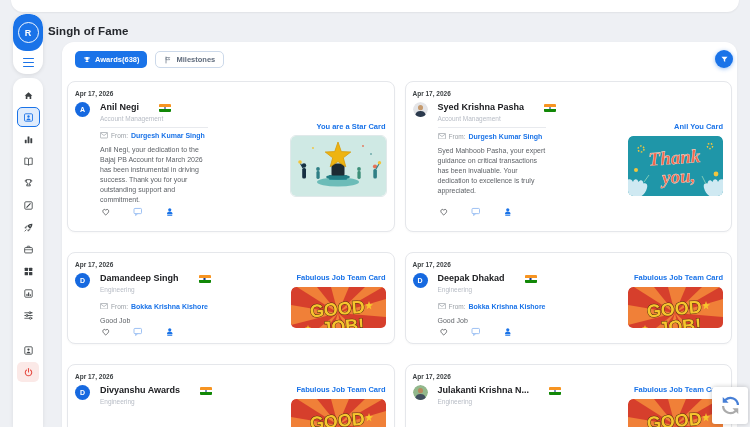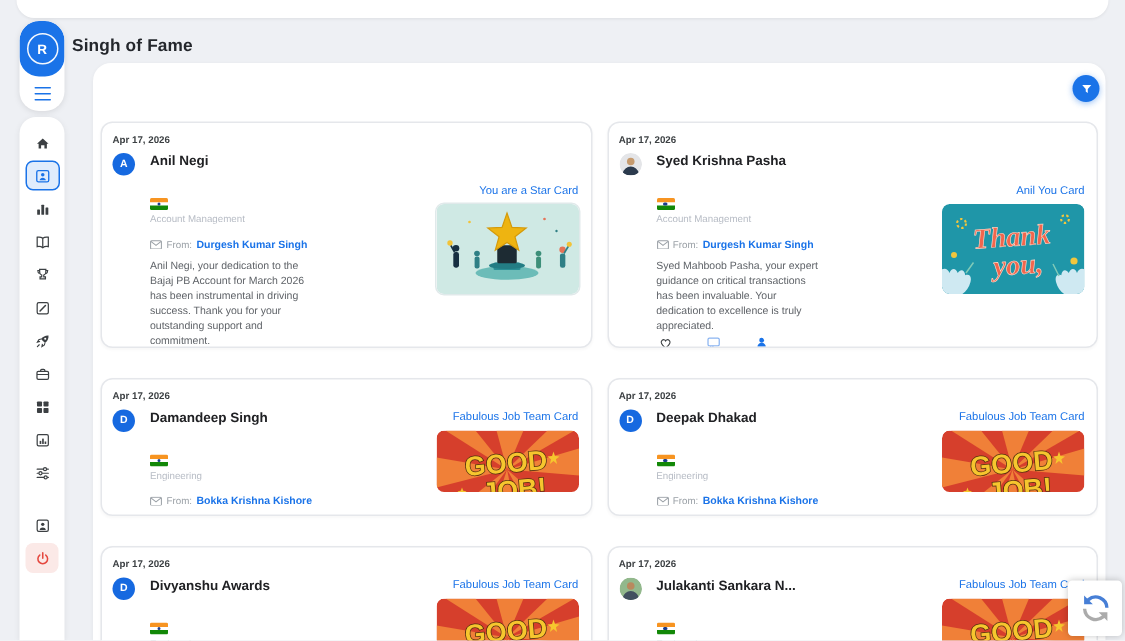--- a/index.html
+++ b/index.html
@@ -56,42 +56,42 @@
   .card-body { display:flex; flex:1; min-height:0; }
 
   .avatar { width:15px; height:15px; border-radius:50%; overflow:hidden; flex:none; margin-right:10px; }
   .avatar.init { background:#1669e0; display:flex; align-items:center; justify-content:center; }
   .avatar-letter { color:#fff; font-size:7px; font-weight:bold; }
   .avatar-photo { width:100%; height:100%; display:block; }
   .photo-gray .av-bg { fill:#e4e5e8; } .photo-gray .av-head { fill:#c59a6e; } .photo-gray .av-body { fill:#2b3a4d; }
   .photo-green .av-bg { fill:#92b88c; } .photo-green .av-head { fill:#b9895e; } .photo-green .av-body { fill:#41505f; }
 
   .text-col { width:108px; display:flex; flex-direction:column; flex:none; }
-  .name-row { display:flex; align-items:flex-start; gap:20px;flex-direction:column; }
+  .name-row { display:flex; align-items:flex-end; gap:20px; }
   .p-name { font-size:9px; font-weight:bold; color:#202124; white-space:nowrap; }
   .flag { position:relative; width:12px; height:8px; flex:none; display:inline-flex; flex-direction:column;
     border-radius:1px; overflow:hidden; }
   .flag i { flex:1; } .flag .f1 { background:#f79421; } .flag .f2 { background:#fff; } .flag .f3 { background:#128807; }
   .flag b { position:absolute; left:50%; top:50%; width:2.6px; height:2.6px; margin:-1.3px 0 0 -1.3px;
     border:0.8px solid #1b3b8b; border-radius:50%; }
   .dept { font-size:6.5px; color:#b7bcc5; margin-top:2.5px; }
   .divider { height:1px; background:#e8eaee; margin:5px 0 4px 0; }
   .from-row { display:flex; align-items:center; gap:3px; margin:1px 0 3px 0; }
   .env { width:8px; height:6.5px; flex:none; }
   .from-label { font-size:6.5px; color:#9aa0a6; }
   .from-name { font-size:7px; font-weight:bold; color:#1a73e8; cursor:pointer; white-space:nowrap; }
   .msg { margin-top:3px; font-size:7px; line-height:10px; color:#5f6368; }
   .actions { margin-top:auto; display:flex; padding-left:1px; }
   .act { width:11px; height:11px; margin-right:21px; display:flex; align-items:flex-end; cursor:pointer; }
   .act svg { width:9.5px; height:9.5px; display:block; }
 
   .spacer { flex:1; }
   .right-col { width:97px; flex:none; display:flex; flex-direction:column; align-items:flex-end;
     justify-content:center; gap:5px; }
-  .card-label { font-size:7.5px; font-weight:normal; color:#1a73e8; white-space:nowrap; }
+  .card-label { font-size:7.5px; font-weight:bold; color:#1a73e8; white-space:nowrap; }
   .card-art { width:95px; height:60px; border-radius:5px; overflow:hidden; }
   .card-art svg { display:block; width:95px; height:60px; }
   .art-star-border { outline:1px solid #e0e9ea; }
 
   
   .recaptcha { position:absolute; right:2px; bottom:3px; width:36px; height:37px; background:#fff;
     border-radius:3px; box-shadow:0 0 5px rgba(0,0,0,.22); display:flex; align-items:center;
     justify-content:center; z-index:6; cursor:pointer; }
 </style>
 </head>
@@ -229,20 +229,36 @@
         <span class="sicon">
           <svg viewBox="0 0 16 16">
             <path d="M8 2.2v5.2" stroke="#e5483f" stroke-width="1.5" stroke-linecap="round"></path>
             <path d="M5.1 4.4a4.7 4.7 0 1 0 5.8 0" fill="none" stroke="#e5483f" stroke-width="1.5" stroke-linecap="round"></path>
           </svg>
         </span>
       </div>
     </div>
 
   <div class="panel">
+    <div class="tabs">
+      <div class="btn btn-awards">
+        <svg viewBox="0 0 16 16" width="8" height="8">
+            <path d="M4.6 2h6.8v3a3.4 3.4 0 0 1-2.3 3.2v1.9h1.8V12H5.1v-1.9h1.8V8.2A3.4 3.4 0 0 1 4.6 5Z" fill="#fff"></path>
+            <path d="M4.6 3H2.8c0 2 .8 3.2 2 3.5M11.4 3h1.8c0 2-.8 3.2-2 3.5" fill="none" stroke="#fff" stroke-width="1"></path>
+          </svg>
+        <span>Awards(638)</span>
+      </div>
+      <div class="btn btn-milestones">
+        <svg viewBox="0 0 16 16" width="8" height="8">
+            <path d="M4 2v12" stroke="#5f6b7c" stroke-width="1.4" stroke-linecap="round"></path>
+            <path d="M4 3h7.4L9.6 5.2 11.4 7.4H4Z" fill="none" stroke="#5f6b7c" stroke-width="1.2"></path>
+          </svg>
+        <span>Milestones</span>
+      </div>
+    </div>
     <div class="filter-btn">
       <svg viewBox="0 0 16 16" width="9" height="9">
           <path d="M2.6 3h10.8L9.2 7.8v4.6L6.8 10.8V7.8Z" fill="#fff"></path>
         </svg>
     </div>
     <div id="cards-grid">
         <div class="card lg">
     <div class="card-date">Apr 17, 2026</div>
     <div class="card-body">
       <span class="avatar init">
@@ -653,21 +669,21 @@
       <span class="avatar photo-green">
 
         <svg class="avatar-photo" viewBox="0 0 16 16">
           <circle class="av-bg" cx="8" cy="8" r="8"></circle>
           <circle class="av-head" cx="8" cy="6" r="2.7"></circle>
           <path class="av-body" d="M2.3 14.4a5.8 5.8 0 0 1 11.4 0A8 8 0 0 1 8 16a8 8 0 0 1-5.7-1.6Z"></path>
         </svg>
       </span>
       <div class="text-col">
         <div class="name-row">
-          <span class="p-name">Julakanti Sankara N...</span>
+          <span class="p-name">Julakanti Krishna N...</span>
           <span class="flag">
                   <i class="f1"></i>
                   <i class="f2"></i>
                   <i class="f3"></i>
                   <b></b>
                 </span>
         </div>
         <div class="dept">Engineering</div>
 
         <div class="msg"></div>

